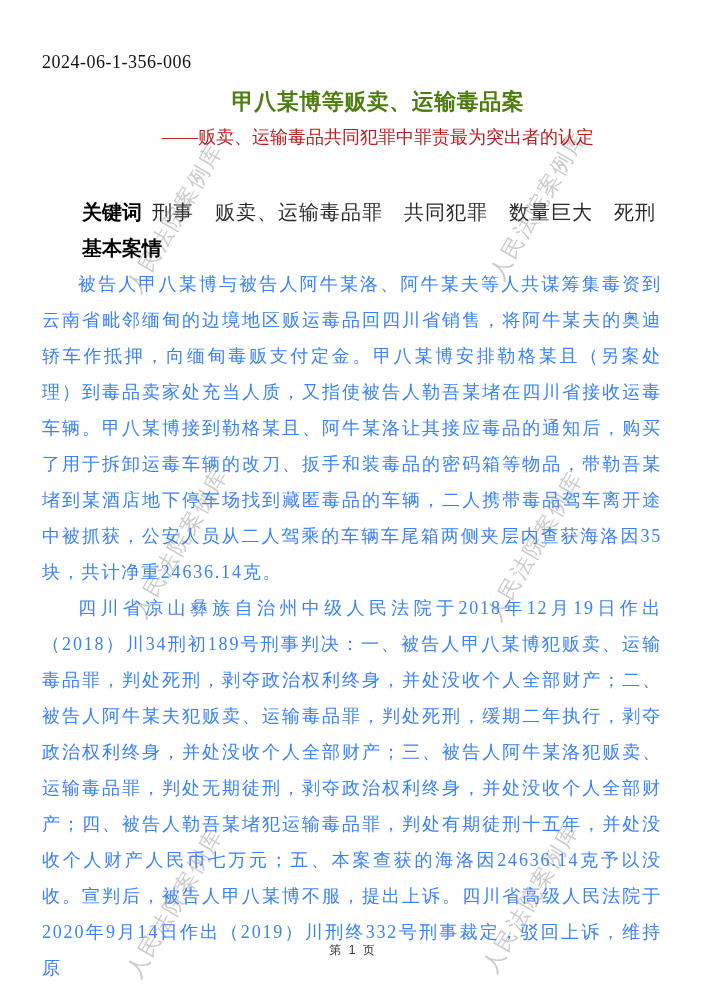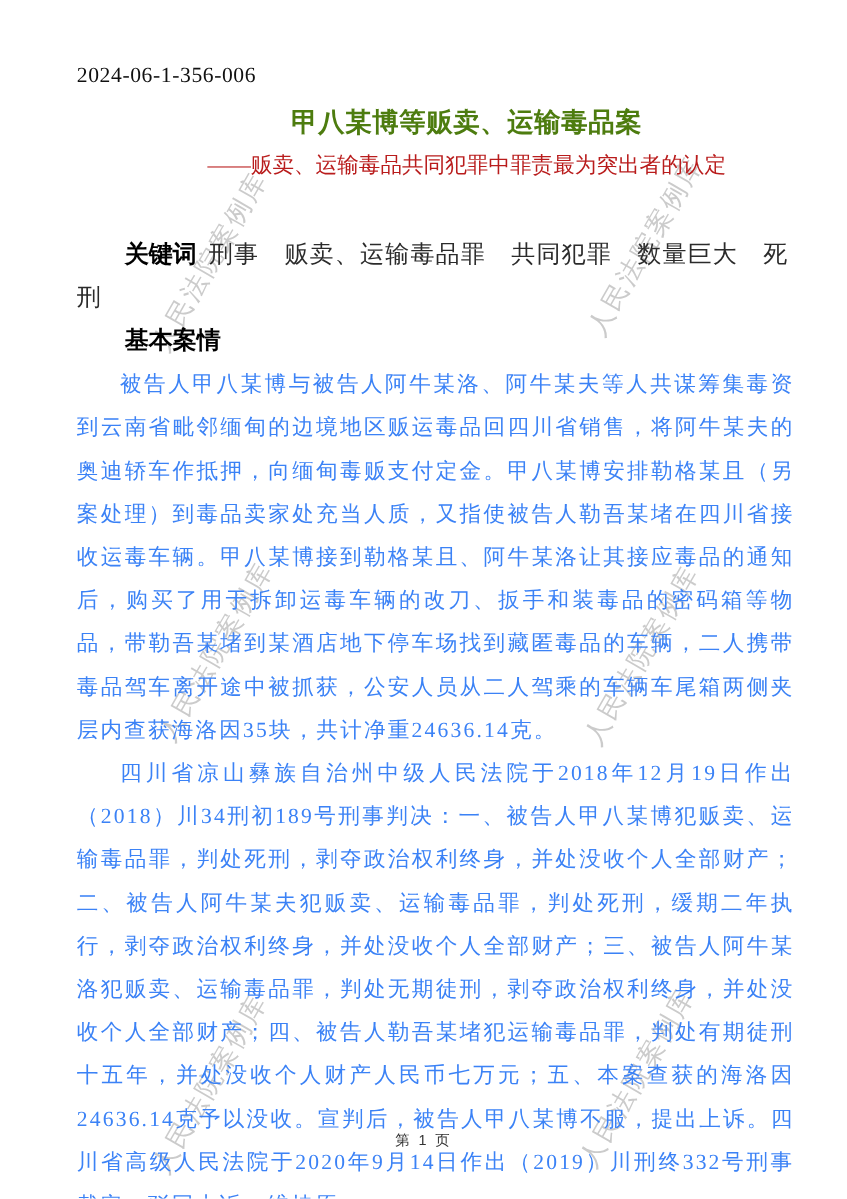--- a/index.html
+++ b/index.html
@@ -38,21 +38,21 @@
   .wm3 { left: 180px; top: 543px; }
   .wm4 { left: 535px; top: 546px; }
   .wm5 { left: 175px; top: 903px; }
   .wm6 { left: 531px; top: 898px; }
   
   .content {
     position: absolute;
     inset: 0;
     z-index: 1;
     box-sizing: border-box;
-    padding: 52px 44px 0 64px;
+    padding: 52px 44px 0 42px;
   }
   .docnum {
     font-size: 18px;
     line-height: 20px;
     letter-spacing: 0.5px;
     color: #111111;
   }
   .title-block {
     padding-left: 52px; 
   }

